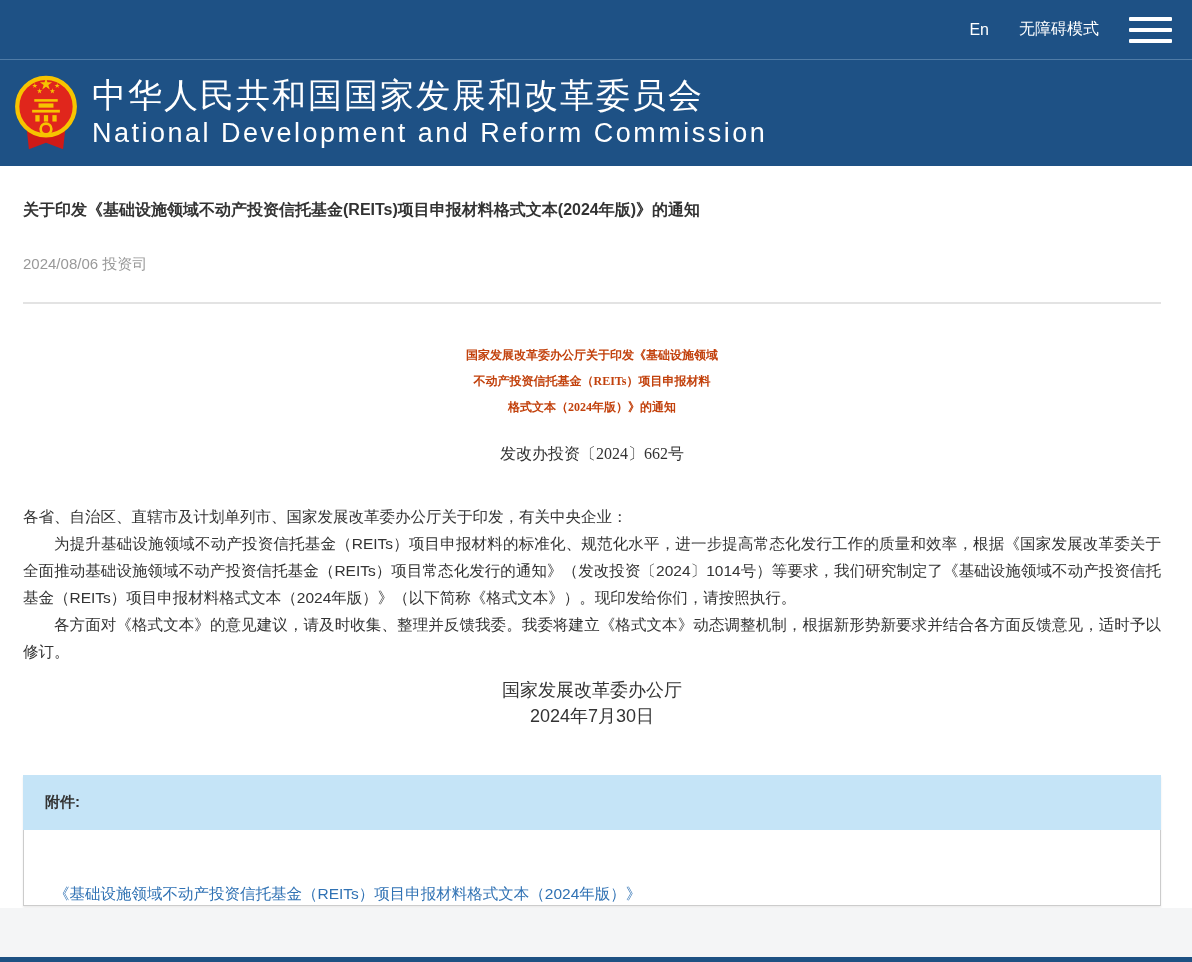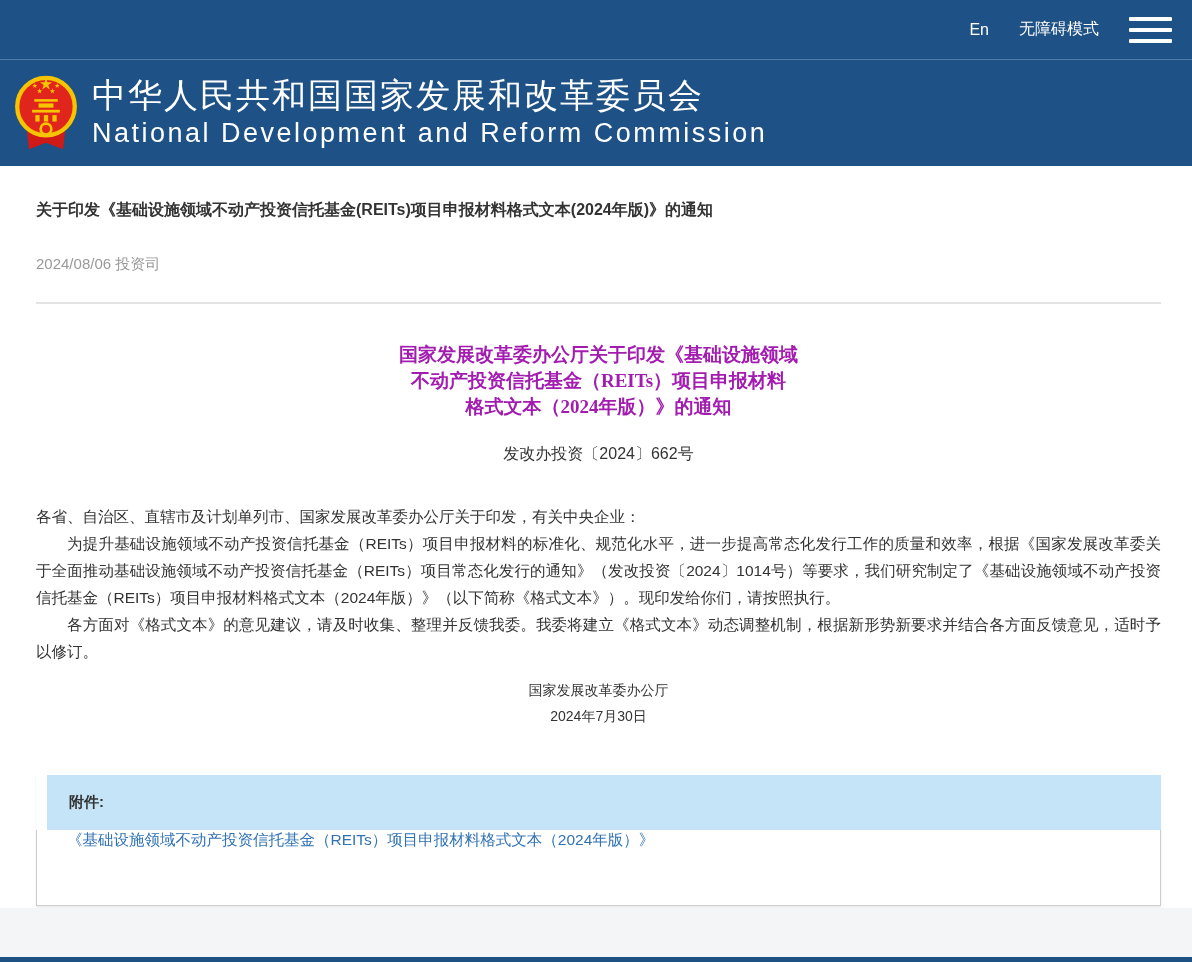--- a/index.html
+++ b/index.html
@@ -26,48 +26,48 @@
   .masthead {
     height:106px; background:#1e5185; flex:0 0 auto;
     display:flex; align-items:center; padding-left:14px;
   }
   .emblem { width:64px; height:90px; margin-right:14px; flex:0 0 auto; }
   .org-names { color:#ffffff; line-height:1.1; }
   .org-zh { font-size:34px; font-weight:normal; letter-spacing:2px; }
   .org-en { font-size:27px; letter-spacing:2.5px; margin-top:4px; font-weight:400; }
 
   
-  .content { flex:1 1 auto; padding:34px 31px 0 36px; }
+  .content { flex:1 1 auto; padding:34px 31px 0 23px; }
   .page-title { font-size:16px; font-weight:bold; color:#333; }
   .meta-line { margin-top:34px; font-size:15px; color:#999; }
   .divider { margin-top:28px; border-bottom:2px solid #e3e3e3; }
 
   .doc-title {
     margin-top:38px; text-align:center;
     font-family:"Liberation Serif","DejaVu Serif",serif;
-    font-size:19px; font-weight:bold; line-height:26px; color:#a21caf;
+    font-size:12px; font-weight:bold; line-height:26px; color:#c2410c;
   }
   .doc-number {
     margin-top:24px; text-align:center;
-    font-family:Liberation Sans, sans-serif;
+    font-family:Liberation Serif, serif;
     font-size:16px; color:#333;
   }
   .body-text { margin-top:38px; font-size:15.5px; line-height:27px; text-align:justify; color:#333; }
   .body-text p.indent { text-indent:2em; }
-  .signature { margin-top:12px; text-align:center; font-size:14px; line-height:26px; color:#333; }
+  .signature { margin-top:12px; text-align:center; font-size:18px; line-height:26px; color:#333; }
 
   
   .attachment { margin-top:46px; box-shadow:0 2px 2px rgba(0,0,0,0.08); }
   .attachment-header {
     background:#c5e4f7; height:55px; display:flex; align-items:center;
-    padding-left:22px; font-size:15px; font-weight:bold; color:#333;margin-left:11px;
+    padding-left:22px; font-size:15px; font-weight:bold; color:#333;
   }
   .attachment-body {
     background:#ffffff; border:1px solid #cccccc; border-top:none;
-    height:76px; display:flex; align-items:flex-start; padding-left:30px;
+    height:76px; display:flex; align-items:flex-end; padding-left:30px;
   }
   .attachment-body a { color:#3072b4; font-size:15.5px; text-decoration:none; }
 
   
   .footer-gray { height:49px; background:#f4f5f6; flex:0 0 auto; }
   .footer-blue { height:5px; background:#1d5183; flex:0 0 auto; }
 </style>
 </head>
 <body>
 

